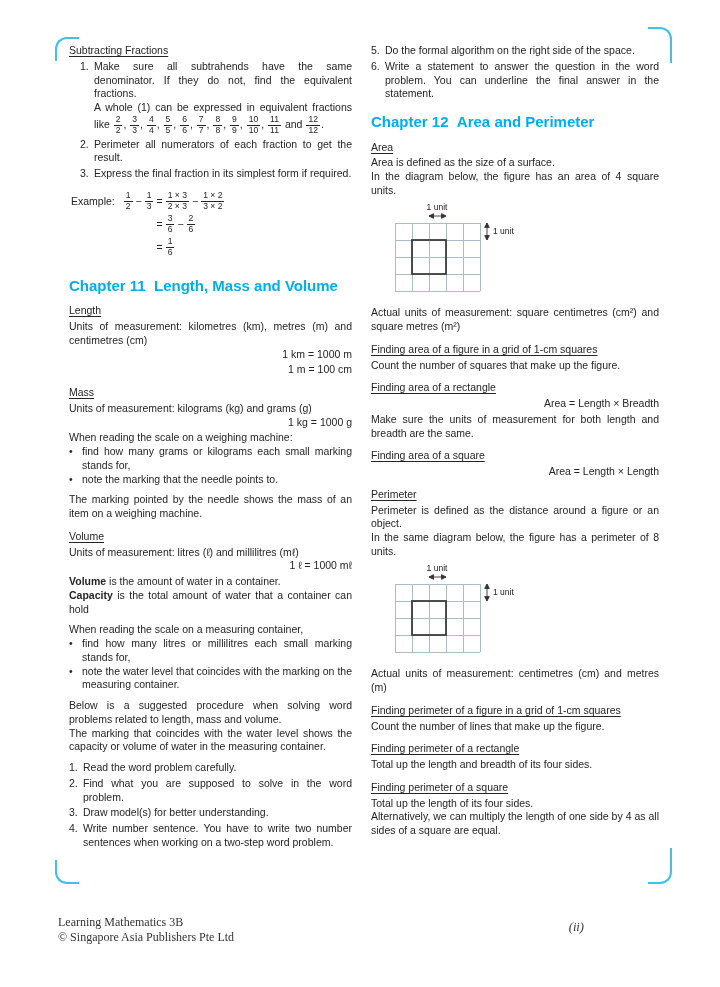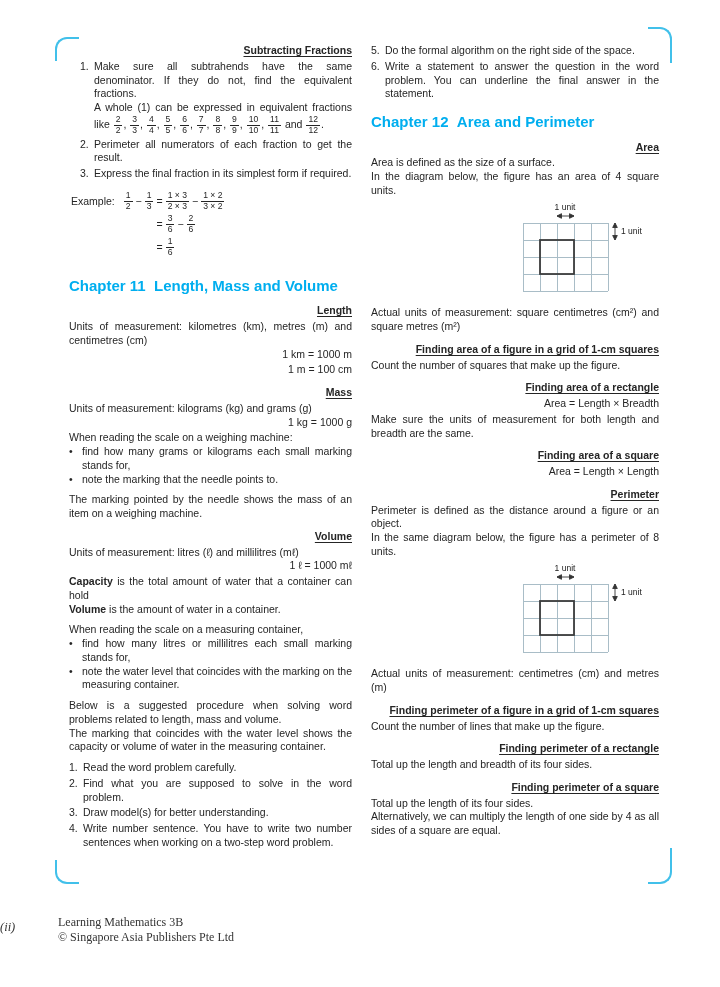--- a/index.html
+++ b/index.html
@@ -15,22 +15,22 @@
   .c-tl { left:55px;  top:37px;  width:24px; height:24px; border-top-width:2px; border-left-width:2px;  border-top-left-radius:12px; }
   .c-tr { left:648px; top:27px;  width:24px; height:36px; border-top-width:2px; border-right-width:2px; border-top-right-radius:12px; }
   .c-bl { left:55px;  top:860px; width:24px; height:24px; border-bottom-width:2px; border-left-width:2px;  border-bottom-left-radius:12px; }
   .c-br { left:648px; top:848px; width:24px; height:36px; border-bottom-width:2px; border-right-width:2px; border-bottom-right-radius:12px; }
 
   .col { position:absolute; top:44px; font-size:10.5px; line-height:1.31; text-align:justify; }
   .col-left  { left:69px;  width:283px; }
   .col-right { left:371px; width:288px; }
 
   .section-heading {
-    font-weight:bold; text-decoration:underline; text-underline-offset:2px;
-    margin:9px 0 2px; text-align:right;
+    font-weight:normal; text-decoration:underline; text-underline-offset:2px;
+    margin:9px 0 2px; text-align:left;
   }
   .section-heading.first { margin-top:0; }
   .chapter-heading {
     color:#00aeef; font-weight:bold; font-size:15px;
     margin:11px 0 3px; text-align:left;
   }
   .para { margin-bottom:7px; }
   .tight { margin-bottom:0; }
   .formula { text-align:right; margin-bottom:2px; }
 
@@ -47,25 +47,25 @@
           vertical-align:middle; font-size:8.6px; line-height:1.15; margin:0 1px; }
   .frac .nu { display:block; padding:0 2px; }
   .frac .de { display:block; padding:0 2px; border-top:1px solid #252525; }
 
   .example { display:flex; align-items:flex-start; margin:10px 0 16px 2px; text-align:left; }
   .ex-left { display:flex; align-items:center; height:22px; }
   .ex-label { margin-right:8px; }
   .ex-line { display:flex; align-items:center; height:22px; margin-bottom:1px; }
   .op { padding:0 2px; }
 
-  .diagram { text-align:right; margin:3px 0 6px; }
+  .diagram { text-align:left; margin:3px 0 6px; }
   .diagram svg text { font-size:8.5px; fill:#222; font-family:"Liberation Sans", sans-serif; }
 
   .footer { position:absolute; left:58px; top:915px; font-family:Liberation Serif, serif; font-size:12px; line-height:1.25; color:#333; }
-  .page-number { position:absolute; left:0; top:920px; width:584px; text-align:left;
+  .page-number { position:absolute; left:0; top:920px; width:584px; text-align:right;
                  font-family:"Liberation Serif", serif; font-style:italic; font-size:12.5px; color:#333; }
 </style>
 </head>
 <body>
 
 <div class="page">
 
   <div class="corner c-tl"></div>
   <div class="corner c-tr"></div>
   <div class="corner c-bl"></div>
@@ -198,22 +198,22 @@
         <span class="bullet">•</span>
         <div class="bullet-body">note the marking that the needle points to.</div>
       </div>
     </div>
     <div class="para">The marking pointed by the needle shows the mass of an item on a weighing machine.</div>
 
     <div class="section-heading">Volume</div>
     <div class="para tight">Units of measurement: litres (ℓ) and millilitres (mℓ)</div>
     <div class="para formula">1 ℓ = 1000 mℓ</div>
     <div class="para">
+      <div><b>Volume</b><span> is the amount of water in a container.</span></div>
       <div><b>Capacity</b><span> is the total amount of water that a container can hold</span></div>
-      <div><b>Volume</b><span> is the amount of water in a container.</span></div>
     </div>
     <div class="para">
       <div>When reading the scale on a measuring container,</div>
       <div class="bullet-item">
         <span class="bullet">•</span>
         <div class="bullet-body">find how many litres or millilitres each small marking stands for,</div>
       </div>
       <div class="bullet-item">
         <span class="bullet">•</span>
         <div class="bullet-body">note the water level that coincides with the marking on the measuring container.</div>

